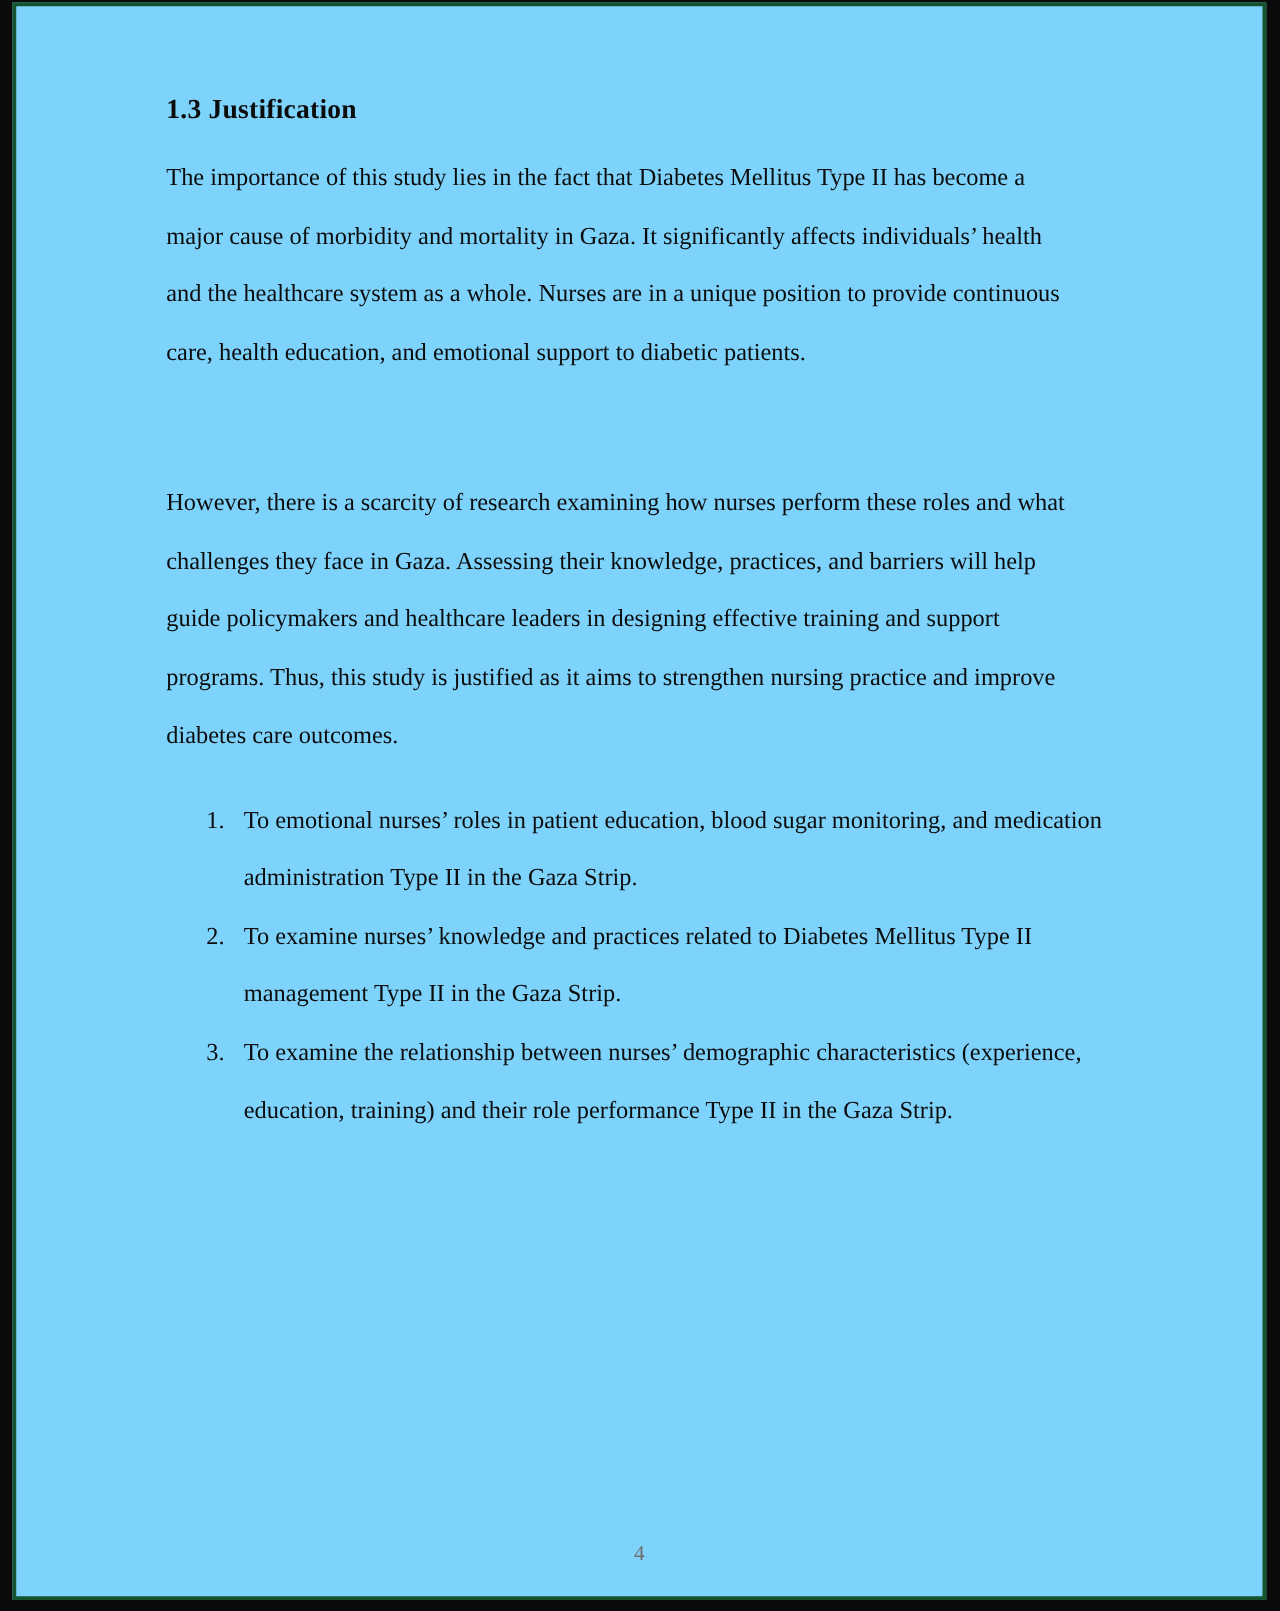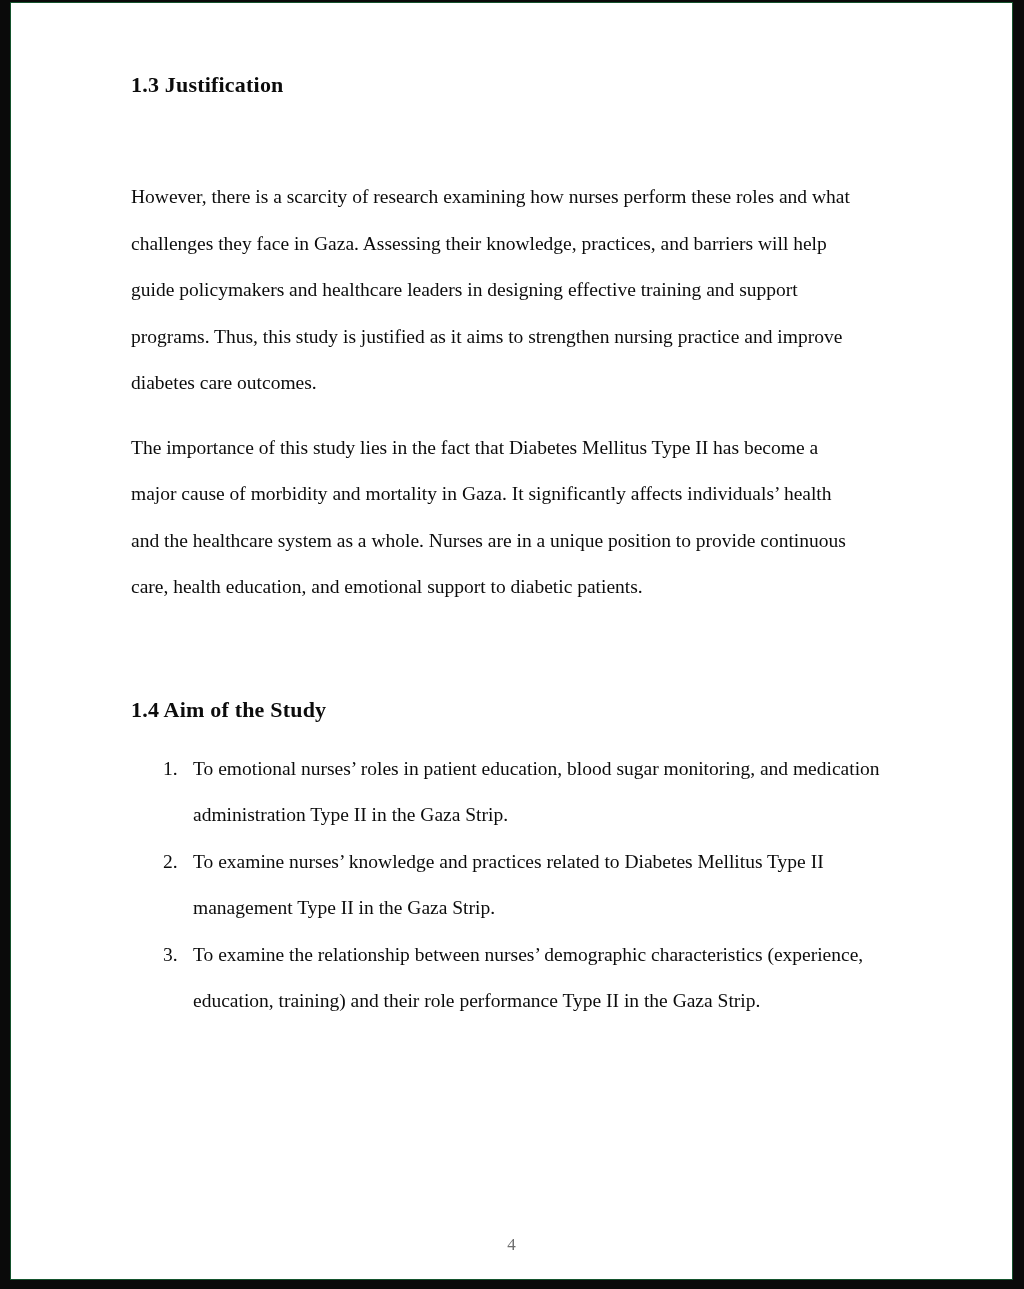--- a/index.html
+++ b/index.html
@@ -18,22 +18,22 @@
     height: 1289px;
     background: #0a0a0a;
   }
 
   .page {
     position: absolute;
     left: 10px;
     top: 2px;
     right: 11px;
     bottom: 9px;
-    background: #ffffff;
-    border: 1px solid #14532d;
+    background: #7dd3fc;
+    border: 3px solid #14532d;
   }
 
   .content {
     padding: 67px 100px 0 120px;
     color: #0c0c0c;
   }
 
   h2.doc-heading {
     font-size: 22px;
     line-height: 30px;
@@ -90,32 +90,31 @@
 </style>
 </head>
 <body>
 
 <div class="viewport">
   <div class="page">
     <div class="content">
 
       <h2 class="doc-heading heading-justification">1.3 Justification</h2>
 
+      <p class="doc-para para-justification-1">The importance of this study lies in the fact that Diabetes Mellitus Type II has become a
+major cause of morbidity and mortality in Gaza. It significantly affects individuals’ health
+and the healthcare system as a whole. Nurses are in a unique position to provide continuous
+care, health education, and emotional support to diabetic patients.</p>
+
       <p class="doc-para para-justification-2">However, there is a scarcity of research examining how nurses perform these roles and what
 challenges they face in Gaza. Assessing their knowledge, practices, and barriers will help
 guide policymakers and healthcare leaders in designing effective training and support
 programs. Thus, this study is justified as it aims to strengthen nursing practice and improve
 diabetes care outcomes.</p>
 
-      <p class="doc-para para-justification-1">The importance of this study lies in the fact that Diabetes Mellitus Type II has become a
-major cause of morbidity and mortality in Gaza. It significantly affects individuals’ health
-and the healthcare system as a whole. Nurses are in a unique position to provide continuous
-care, health education, and emotional support to diabetic patients.</p>
-
-      <h2 class="doc-heading heading-aim">1.4 Aim of the Study</h2>
 
 
 
       <div class="objectives-list">
 
         <div class="objective-item">
           <span class="objective-number">1.</span>
           <span class="objective-text">To emotional nurses’ roles in patient education, blood sugar monitoring, and medication
 administration Type II in the Gaza Strip.</span>
         </div>

